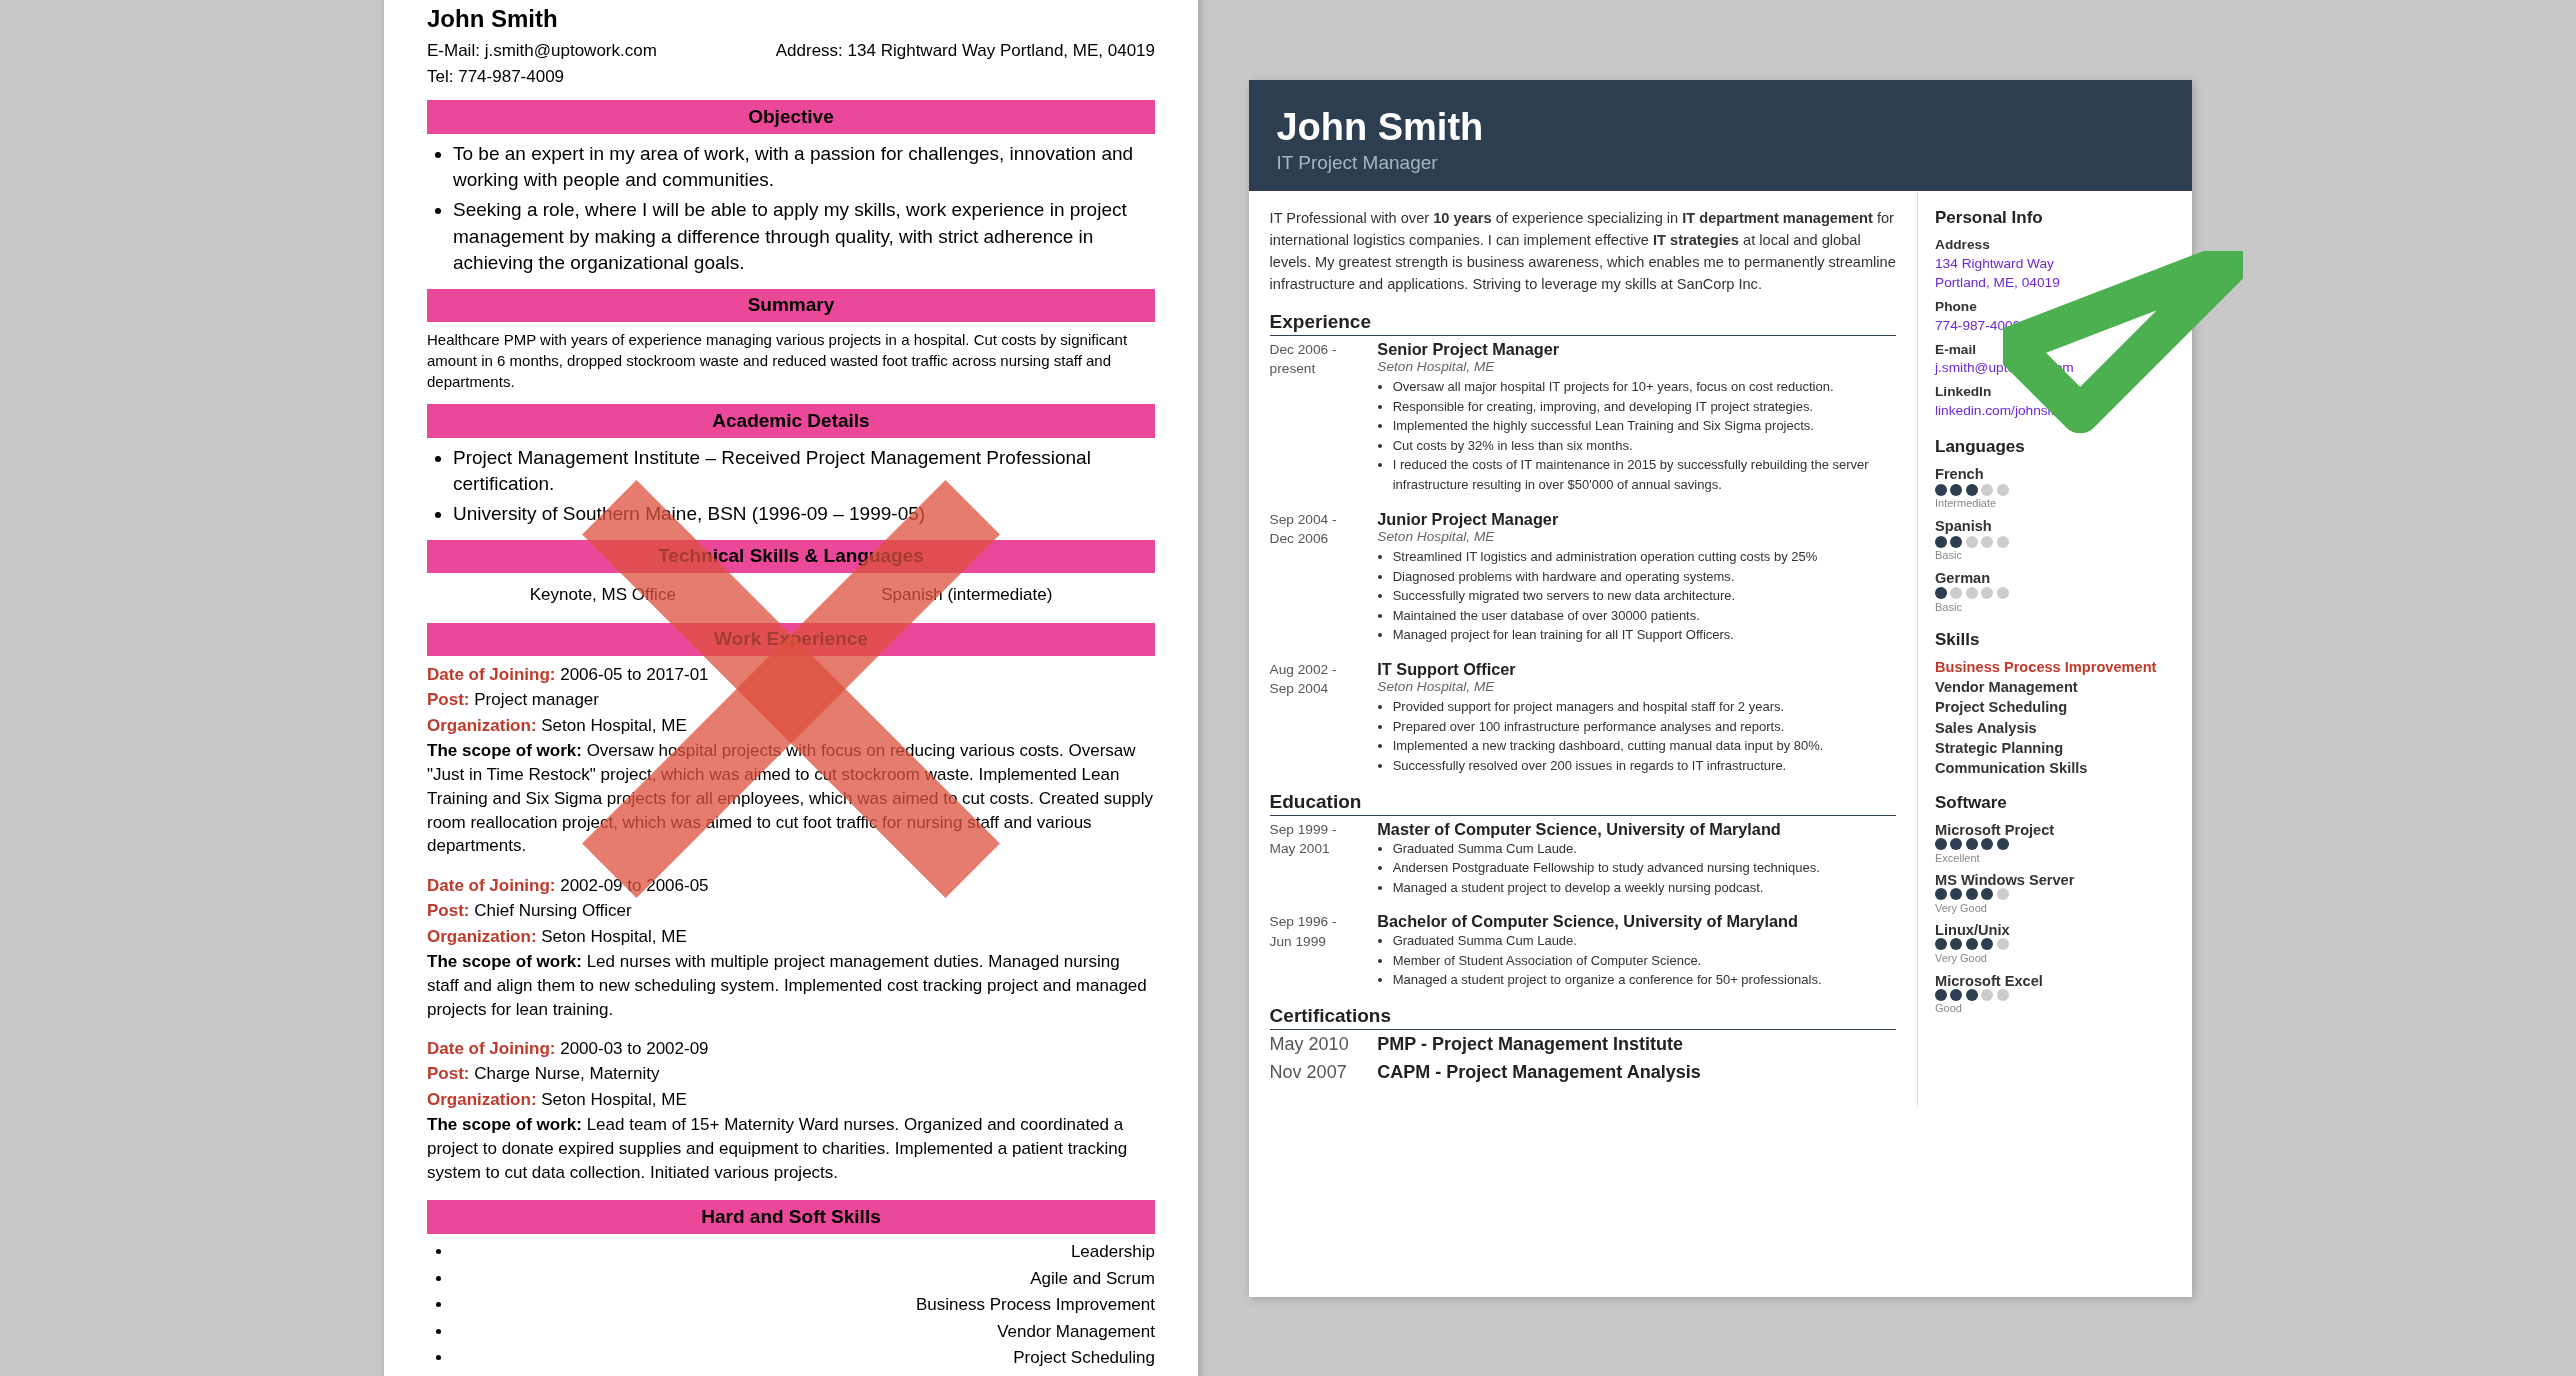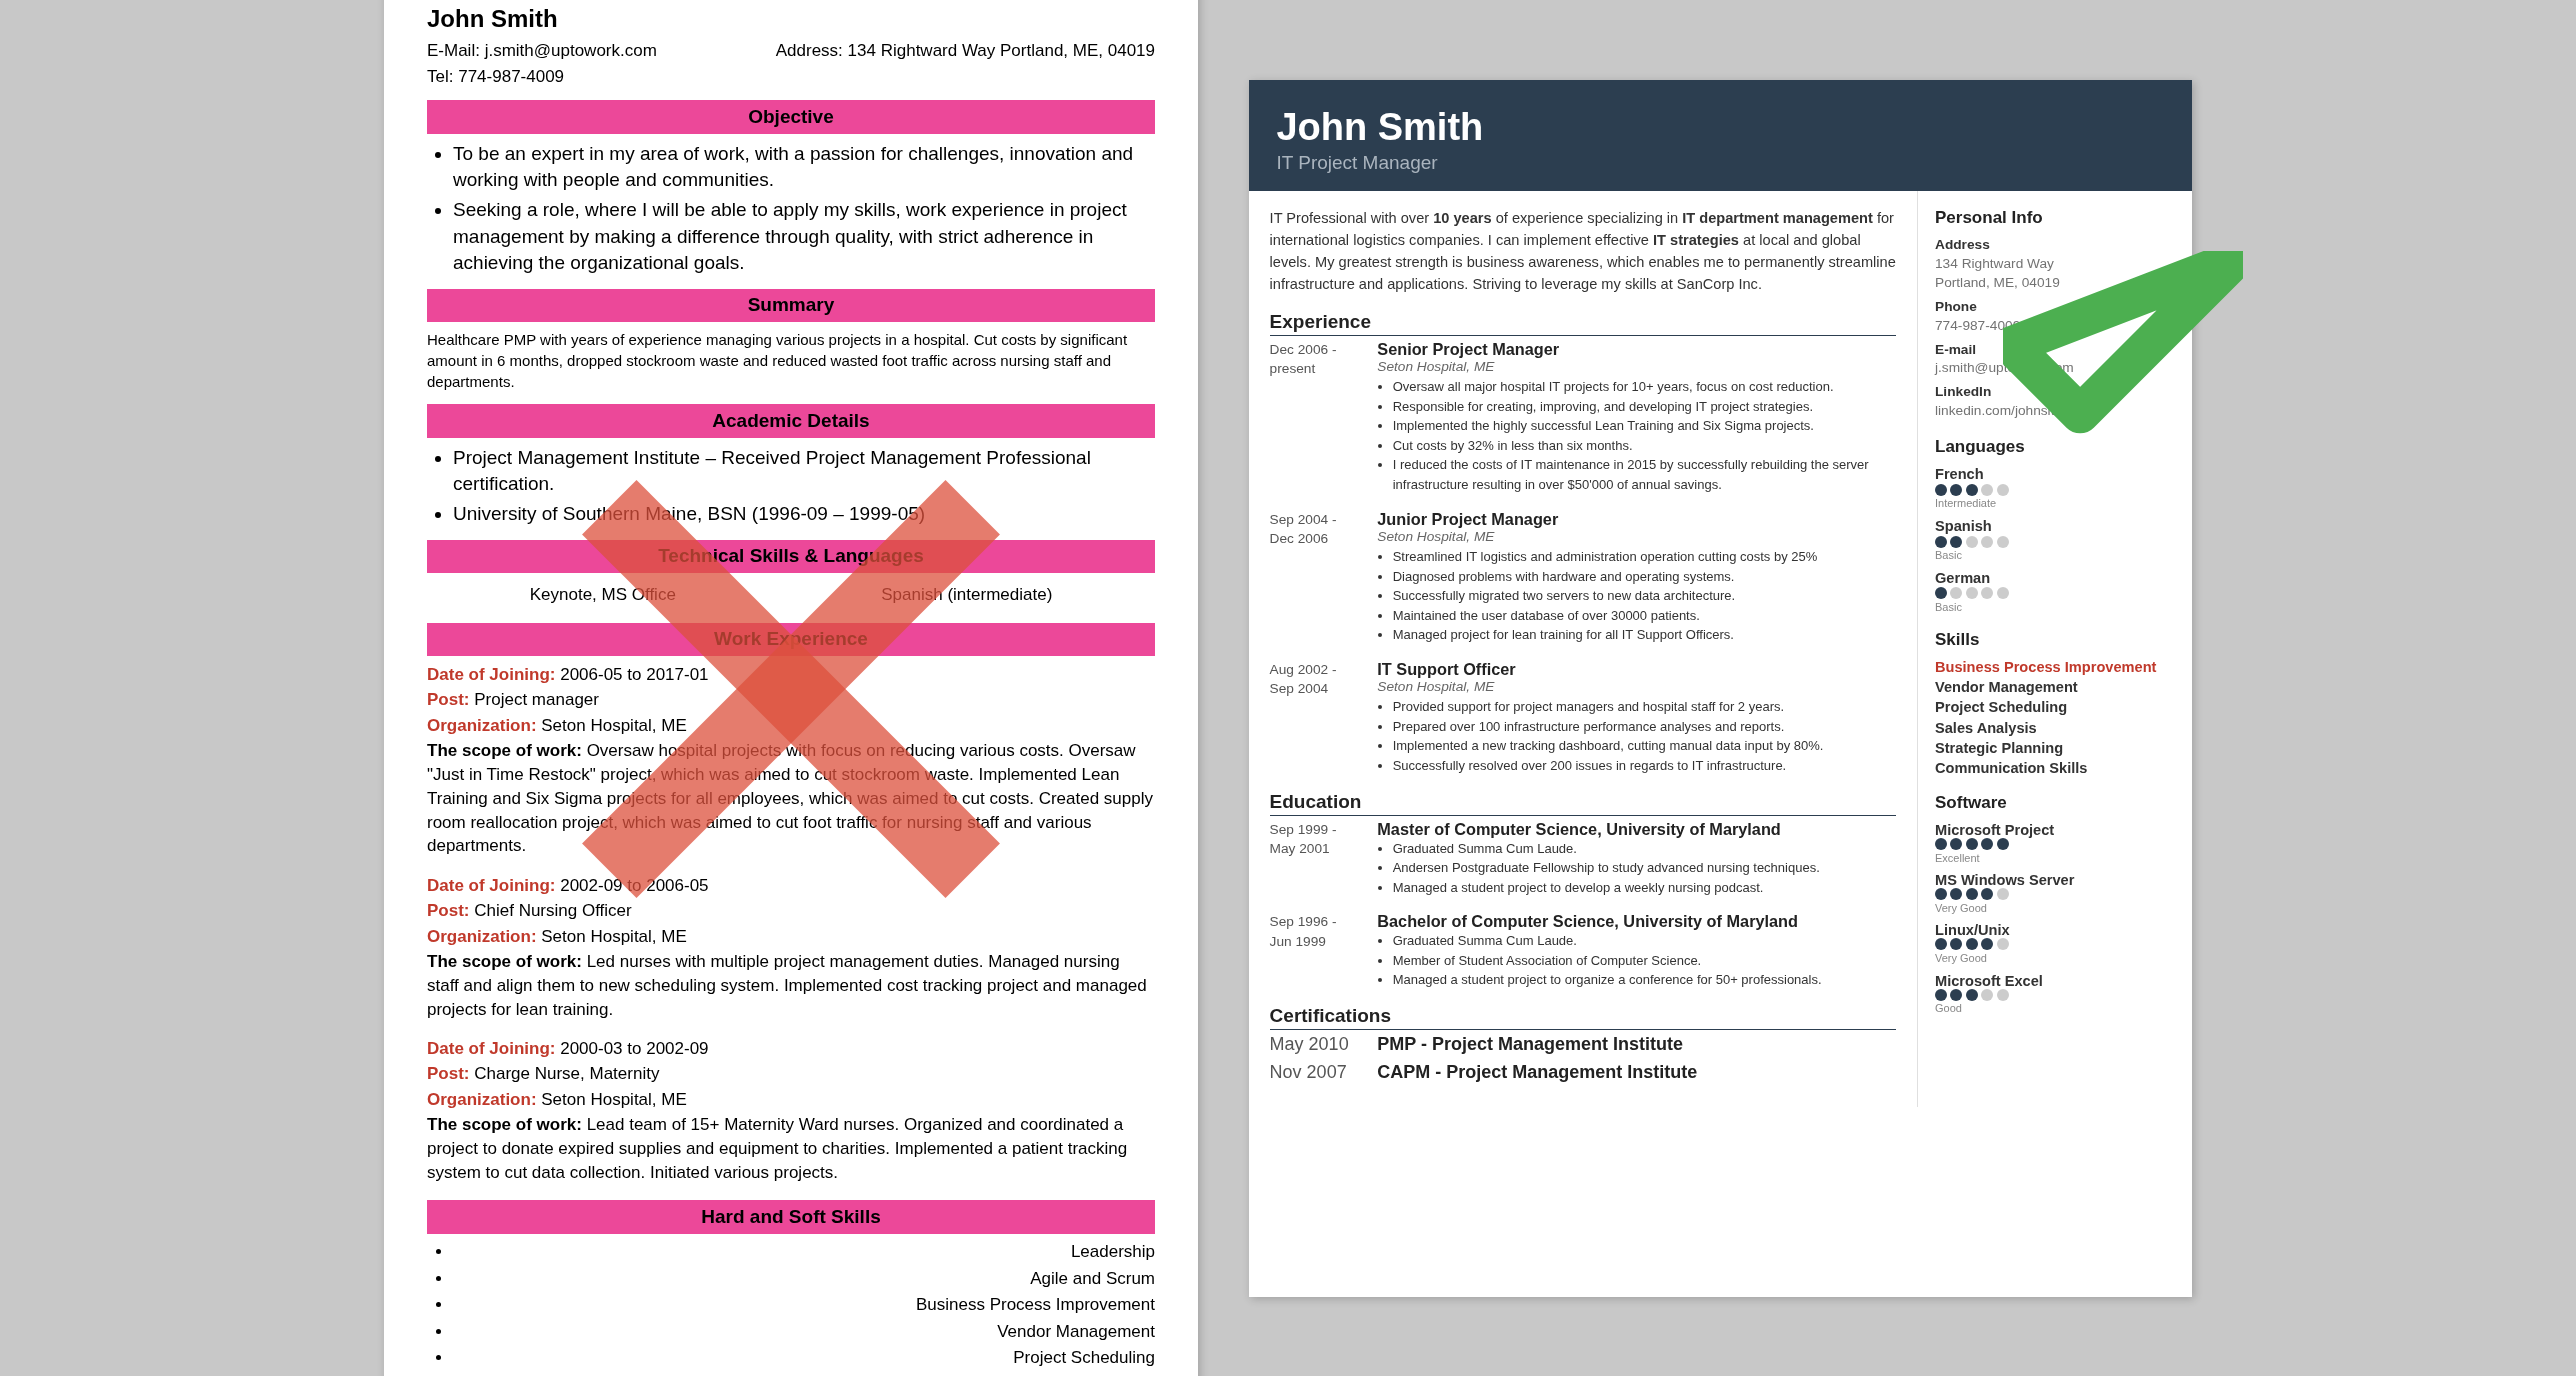--- a/index.html
+++ b/index.html
@@ -274,21 +274,21 @@
 
     .personal-info-label {
       font-weight: bold;
       font-size: 13.7px;
       color: #333;
       margin-bottom: 1.7px;
     }
 
     .personal-info-value {
       font-size: 13.7px;
-      color: #737373;
+      color: #6d28d9;
       margin-bottom: 6.9px;
       line-height: 1.4;
     }
 
     .lang-item {
       margin-bottom: 8.6px;
     }
 
     .lang-name {
       font-size: 14.6px;
@@ -508,21 +508,21 @@
       </div>
 
       <div class="right-section-title">Certifications</div>
 
       <div class="cert-entry">
         <div class="cert-date">May 2010</div>
         <div class="cert-title">PMP - Project Management Institute</div>
       </div>
       <div class="cert-entry">
         <div class="cert-date">Nov 2007</div>
-        <div class="cert-title">CAPM - Project Management Institute</div>
+        <div class="cert-title">CAPM - Project Management Analysis</div>
       </div>
     </div>
 
     <div class="right-sidebar">
       <div class="sidebar-section">
         <div class="sidebar-section-title">Personal Info</div>
         <div class="personal-info-label">Address</div>
         <div class="personal-info-value">134 Rightward Way<br>Portland, ME, 04019</div>
         <div class="personal-info-label">Phone</div>
         <div class="personal-info-value">774-987-4009</div>

